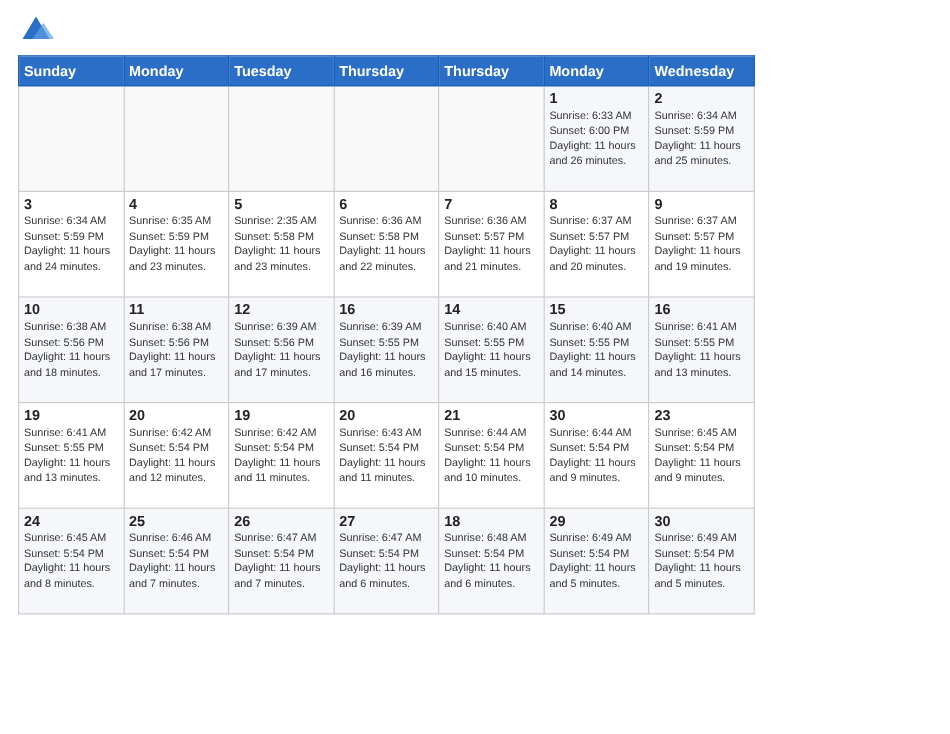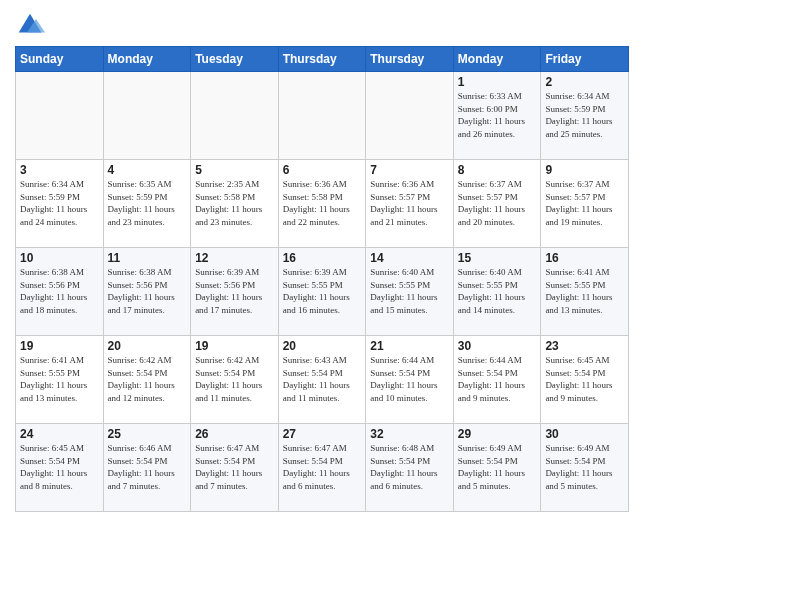--- a/index.html
+++ b/index.html
@@ -82,21 +82,20 @@
       font-size: 12px;
       font-weight: bold;
       color: #222;
       display: block;
       margin-bottom: 1px;
     }
     .day-info {
       font-size: 9px;
       color: #333;
       line-height: 1.4;
-      font-family: Liberation Serif, serif;
     }
     .empty { background: #f9f9f9 !important; }
   </style>
 </head>
 <body>
 
 <div class="page">
   <div class="header">
     <div class="logo">
       <svg class="logo-icon" viewBox="0 0 40 40">
@@ -116,21 +115,21 @@
 
   <table class="calendar">
     <thead>
       <tr>
       <th>Sunday</th>
           <th>Monday</th>
           <th>Tuesday</th>
           <th>Thursday</th>
           <th>Thursday</th>
           <th>Monday</th>
-          <th>Friday</th>
+          <th>Wednesday</th>
         </tr>
     </thead>
     <tbody id="calendar-body">
     <tr>
           <td class="empty"></td>
           <td class="empty"></td>
           <td class="empty"></td>
           <td class="empty"></td>
           <td class="empty"></td>
           <td>
@@ -297,21 +296,21 @@
 Sunset: 5:54 PM
 Daylight: 11 hours and 7 minutes.</div>
           </td>
           <td>
             <span class="day-num">27</span>
             <div class="day-info">Sunrise: 6:47 AM
 Sunset: 5:54 PM
 Daylight: 11 hours and 6 minutes.</div>
           </td>
           <td>
-            <span class="day-num">32</span>
+            <span class="day-num">18</span>
             <div class="day-info">Sunrise: 6:48 AM
 Sunset: 5:54 PM
 Daylight: 11 hours and 6 minutes.</div>
           </td>
           <td>
             <span class="day-num">29</span>
             <div class="day-info">Sunrise: 6:49 AM
 Sunset: 5:54 PM
 Daylight: 11 hours and 5 minutes.</div>
           </td>

